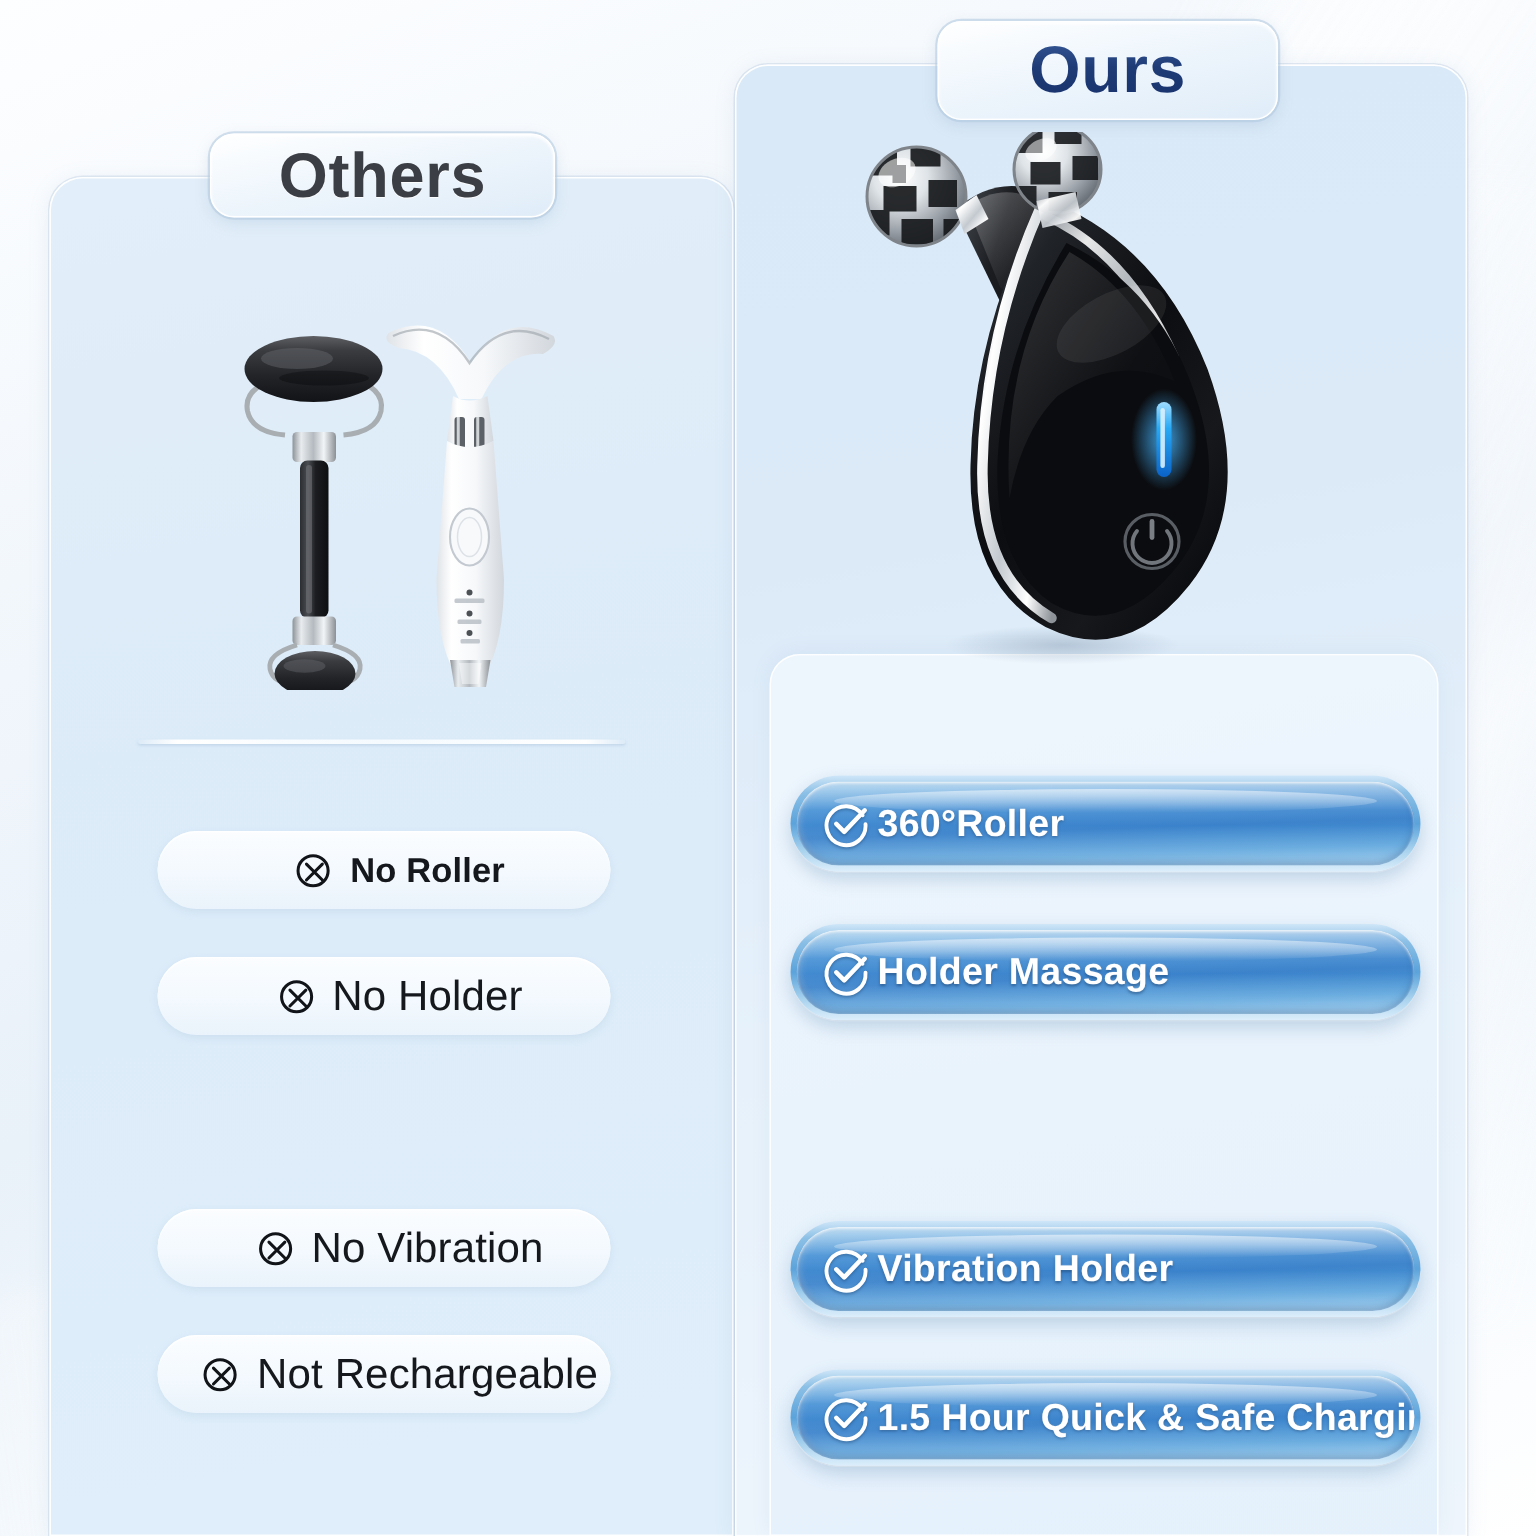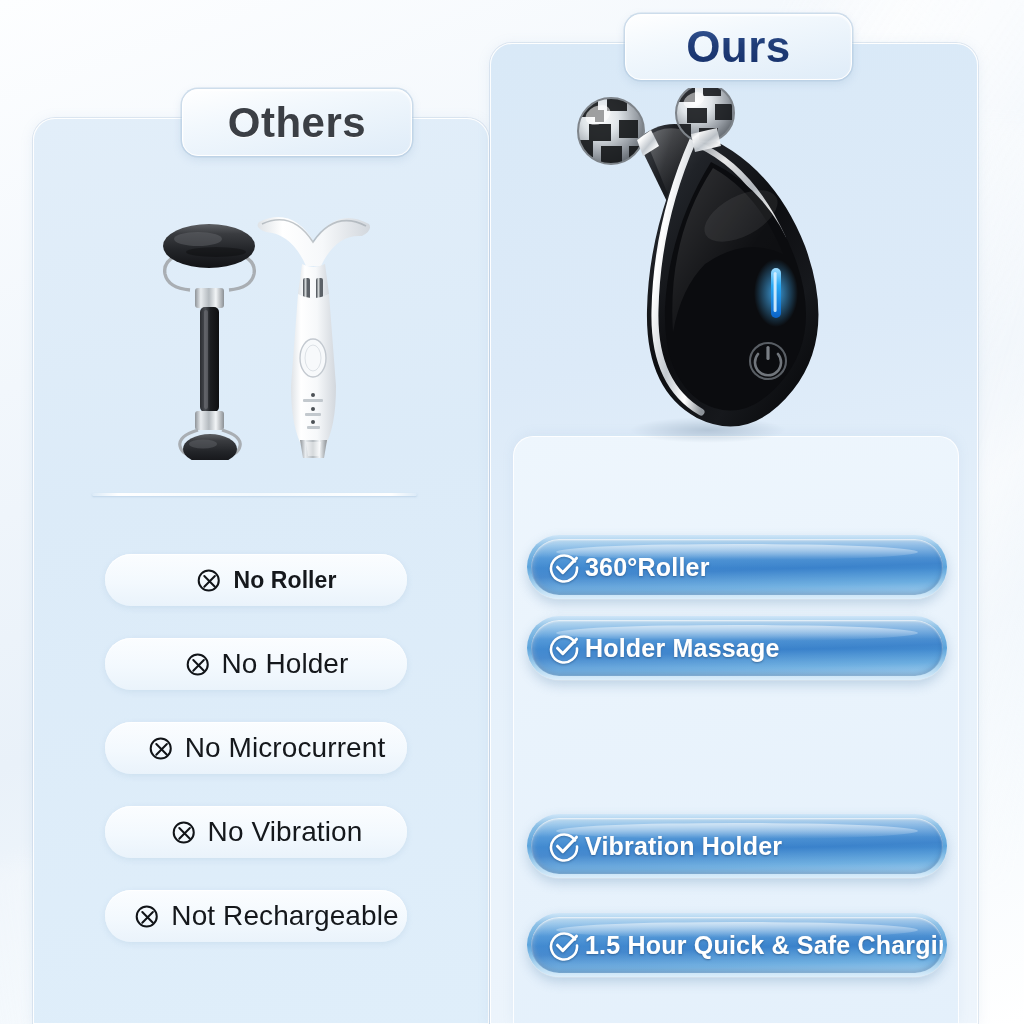--- a/index.html
+++ b/index.html
@@ -61,21 +61,21 @@
     position: absolute;
     display: flex; align-items: center; justify-content: center;
     border-radius: 16px;
     background: linear-gradient(168deg, #ffffff 0%, #f2f8fd 35%, #dfecf8 100%);
     border: 1.5px solid #ffffff;
     box-shadow:
       0 0 0 1.5px rgba(176,201,223,0.55),
       0 3px 10px rgba(120,155,190,0.22),
       inset 0 1px 2px rgba(255,255,255,0.95);
   }
-  .heading-others { left: 140px; top: 89px; width: 230px; height: 67px; margin-left: 42px; }
+  .heading-others { left: 140px; top: 89px; width: 230px; height: 56px; }
   .heading-ours   { left: 625px; top: 14px; width: 227px; height: 66px; }
 
   .heading-others .txt {
     font-size: 42px; font-weight: bold; letter-spacing: .5px;
     color: #3b3f45;
     text-shadow: 0 1px 0 rgba(255,255,255,.8);
   }
   .heading-ours .txt {
     font-size: 44px; font-weight: bold; letter-spacing: .5px;
     background: linear-gradient(180deg, #3a5d9c 0%, #1f3c77 45%, #16306a 100%);
@@ -270,27 +270,20 @@
   </div>
 
   <div class="pill-neg" style="top:638px">
     <svg class="x-icon" viewBox="0 0 28 28">
       <circle cx="13.2" cy="14" r="10.4" fill="none" stroke="#111418" stroke-width="2.1"></circle>
       <path d="M8.6 9.4 L19.6 20.4 M19.6 9.4 L8.6 20.4" stroke="#111418" stroke-width="2.1" stroke-linecap="round"></path>
     </svg>
     <span class="label">No Holder</span>
   </div>
 
-  <div class="pill-neg" style="top:722px">
-    <svg class="x-icon" viewBox="0 0 28 28">
-      <circle cx="13.2" cy="14" r="10.4" fill="none" stroke="#111418" stroke-width="2.1"></circle>
-      <path d="M8.6 9.4 L19.6 20.4 M19.6 9.4 L8.6 20.4" stroke="#111418" stroke-width="2.1" stroke-linecap="round"></path>
-    </svg>
-    <span class="label">No Microcurrent</span>
-  </div>
 
   <div class="pill-neg" style="top:806px">
     <svg class="x-icon" viewBox="0 0 28 28">
       <circle cx="13.2" cy="14" r="10.4" fill="none" stroke="#111418" stroke-width="2.1"></circle>
       <path d="M8.6 9.4 L19.6 20.4 M19.6 9.4 L8.6 20.4" stroke="#111418" stroke-width="2.1" stroke-linecap="round"></path>
     </svg>
     <span class="label">No Vibration</span>
   </div>
 
   <div class="pill-neg" style="top:890px">
@@ -426,21 +419,21 @@
         <ellipse cx="149" cy="12" rx="11" ry="7" fill="#fff" opacity="0.5" transform="rotate(-25 149 12)"></ellipse>
         <path d="M146 46 L172 40 L176 58 L150 64 Z" fill="url(#trimG)" opacity=".95"></path>
       </g>
     </svg>
   </div>
 
   <div class="heading heading-ours">
     <span class="txt">Ours</span>
   </div>
 
-  <div class="pill-pos" style="top:535px">
+  <div class="pill-pos" style="top:517px">
     <div class="inner">
       <svg class="check-icon" viewBox="0 0 34 34">
         <path d="M28 11.5 A13 13 0 1 0 30 17.5" fill="none" stroke="#ffffff" stroke-width="2.6" stroke-linecap="round"></path>
         <path d="M10.5 17.2 L15.8 22.6 L29.5 8.2" fill="none" stroke="#ffffff" stroke-width="3" stroke-linecap="round" stroke-linejoin="round"></path>
       </svg>
       <span class="label">360°Roller</span>
     </div>
   </div>
 
   <div class="pill-pos" style="top:616px">

